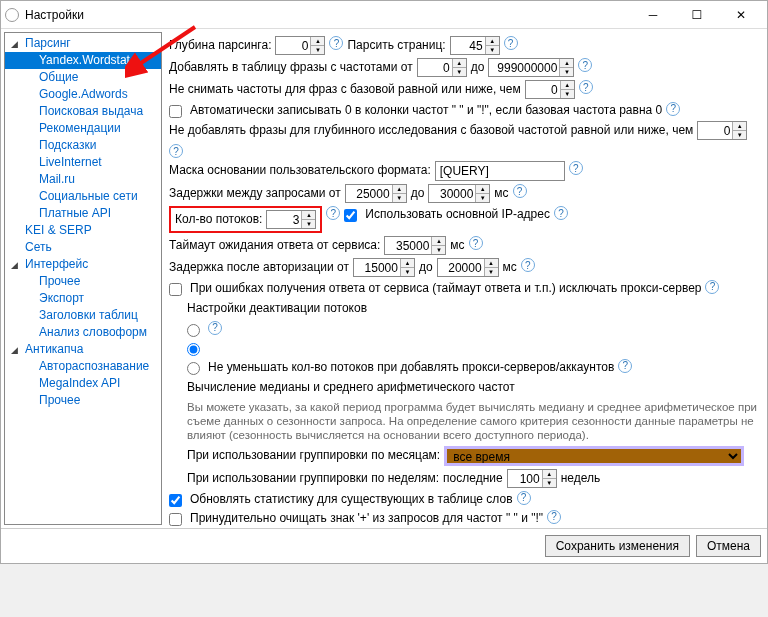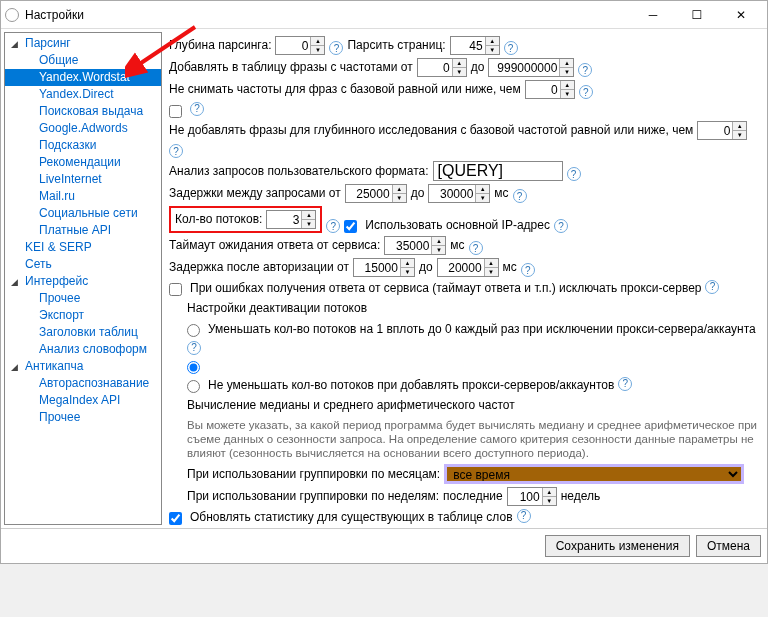--- a/index.html
+++ b/index.html
@@ -12,34 +12,34 @@
   .titlebar .tb { width: 44px; height: 28px; display: flex; align-items: center; justify-content: center; }
   .body { flex: 1; display: flex; overflow: hidden; }
   .tree { width: 158px; border: 1px solid #888; margin: 3px; padding: 2px 0; overflow: auto; }
   .tree-item { padding: 1px 2px 1px 18px; color: #0066cc; cursor: default; white-space: nowrap; position: relative; line-height: 15px; }
   .tree-item.lv1 { padding-left: 20px; }
   .tree-item.lv2 { padding-left: 34px; }
   .tree-item.selected { background: #0078d7; color: #fff; }
   .tree-caret { position: absolute; left: 6px; top: 2px; font-size: 9px; color: #444; }
   .tree-item.lv1 .tree-caret { left: 6px; }
   .content { flex: 1; overflow: auto; padding: 4px 6px 4px 4px; }
-  .row { display: flex; align-items: flex-end; flex-wrap: wrap; gap: 4px; margin: 3px 0; line-height: 19px; }
+  .row { display: flex; align-items: flex-start; flex-wrap: wrap; gap: 4px; margin: 3px 0; line-height: 19px; }
   .row.indent { padding-left: 18px; }
   label, span.lbl { white-space: nowrap; }
   .num { display: inline-flex; align-items: stretch; border: 1px solid #888; height: 19px; background: #fff; }
   .num input { width: 34px; text-align: right; border: none; padding: 0 2px; font-size: 12px; outline: none; }
   .num.wide input { width: 70px; }
   .num.mid input { width: 46px; }
   .num .spin { width: 14px; display: flex; flex-direction: column; border-left: 1px solid #aaa; }
   .num .spin div { flex: 1; font-size: 6px; text-align: center; line-height: 8px; background: #f2f2f2; cursor: pointer; }
   .num .spin div:first-child { border-bottom: 1px solid #aaa; }
   .q { width: 14px; height: 14px; border: 1px solid #6fa8dc; border-radius: 50%; color: #2e75b6; font-size: 10px; display: inline-flex; align-items: center; justify-content: center; cursor: help; }
   input[type=checkbox], input[type=radio] { margin-right: 4px; }
   .sel { border: 3px solid #c4b5fd; height: 20px; background: #a16207; padding: 0 2px; font-size: 12px; }
-  .txt { border: 1px solid #888; height: 20px; padding: 0 4px; font-size: 16px; }
+  .txt { border: 1px solid #888; height: 20px; padding: 0 4px; font-size: 12px; }
   .hint { color: #6a6a6a; font-size: 11.5px; line-height: 14px; margin: 0 0 4px 18px; }
   fieldset.hl { position: relative; border: 2px solid #e11; padding: 2px 4px; display: inline-flex; align-items: center; gap: 4px; margin: 0; }
   .footer { border-top: 1px solid #ccc; padding: 6px; display: flex; justify-content: flex-end; gap: 6px; }
   .btn { border: 1px solid #888; padding: 3px 10px; background: #eee; cursor: pointer; }
   .chk { display: flex; align-items: flex-start; gap: 4px; }
   .chk input { margin-top: 3px; }
   .chk span { line-height: 16px; }
   .arrow { position: absolute; left: 125px; top: 22px; pointer-events: none; }
 </style>
 </head>
@@ -52,27 +52,26 @@
     <div class="btns">
       <div class="tb">─</div>
       <div class="tb">☐</div>
       <div class="tb close">✕</div>
     </div>
   </div>
 
   <div class="body">
     <div class="tree" id="tree">
         <div class="tree-item lv1"><span class="tree-caret">◢</span><span>Парсинг</span></div>
+        <div class="tree-item lv2 selected"><span>Yandex.Wordstat</span></div>
         <div class="tree-item lv2"><span>Общие</span></div>
-        <div class="tree-item lv2 selected"><span>Yandex.Wordstat</span></div>
-        <div class="tree-item lv2"><span>Yandex.Direct</span></div>
+        <div class="tree-item lv2"><span>Google.Adwords</span></div>
         <div class="tree-item lv2"><span>Поисковая выдача</span></div>
-        <div class="tree-item lv2"><span>Google.Adwords</span></div>
+        <div class="tree-item lv2"><span>Рекомендации</span></div>
         <div class="tree-item lv2"><span>Подсказки</span></div>
-        <div class="tree-item lv2"><span>Рекомендации</span></div>
         <div class="tree-item lv2"><span>LiveInternet</span></div>
         <div class="tree-item lv2"><span>Mail.ru</span></div>
         <div class="tree-item lv2"><span>Социальные сети</span></div>
         <div class="tree-item lv2"><span>Платные API</span></div>
         <div class="tree-item lv1"><span>KEI &amp; SERP</span></div>
         <div class="tree-item lv1"><span>Сеть</span></div>
         <div class="tree-item lv1"><span class="tree-caret">◢</span><span>Интерфейс</span></div>
         <div class="tree-item lv2"><span>Прочее</span></div>
         <div class="tree-item lv2"><span>Экспорт</span></div>
         <div class="tree-item lv2"><span>Заголовки таблиц</span></div>
@@ -132,37 +131,38 @@
             <span class="spin">
               <div>▲</div>
               <div>▼</div>
             </span>
           </span>
         <span class="q">?</span>
       </div>
 
       <div class="row chk">
         <input type="checkbox" style="">
+        <span>Автоматически записывать 0 в колонки частот " " и "!", если базовая частота равна 0</span>
         <span class="q">?</span>
       </div>
 
       <div class="row">
         <span class="lbl">Не добавлять фразы для глубинного исследования с базовой частотой равной или ниже, чем</span>
         <span class="num">
             <input value="0" style="">
             <span class="spin">
               <div>▲</div>
               <div>▼</div>
             </span>
           </span>
         <span class="q">?</span>
       </div>
 
       <div class="row">
-        <span class="lbl">Анализ запросов пользовательского формата:</span>
+        <span class="lbl">Маска основании пользовательского формата:</span>
         <input class="txt" style="width: 130px;" value="[QUERY]">
         <span class="q">?</span>
       </div>
 
       <div class="row">
         <span class="lbl">Задержки между запросами от</span>
         <span class="num mid">
             <input value="25000" style="">
             <span class="spin">
               <div>▲</div>
@@ -238,21 +238,20 @@
         <input type="checkbox" style="">
         <span>При ошибках получения ответа от сервиса (таймаут ответа и т.п.) исключать прокси-сервер</span>
         <span class="q">?</span>
       </div>
 
       <div class="row indent">
           <span class="lbl">Настройки деактивации потоков</span>
         </div>
       <div class="row indent chk">
           <input type="radio" name="r" style="">
-          <span>Уменьшать кол-во потоков на 1 вплоть до 0 каждый раз при исключении прокси-сервера/аккаунта</span>
           <span class="q">?</span>
         </div>
       <div class="row indent chk">
           <input type="radio" name="r" checked="" style="">
         </div>
       <div class="row indent chk">
           <input type="radio" name="r" style="">
           <span>Не уменьшать кол-во потоков при добавлять прокси-серверов/аккаунтов</span>
           <span class="q">?</span>
         </div>

